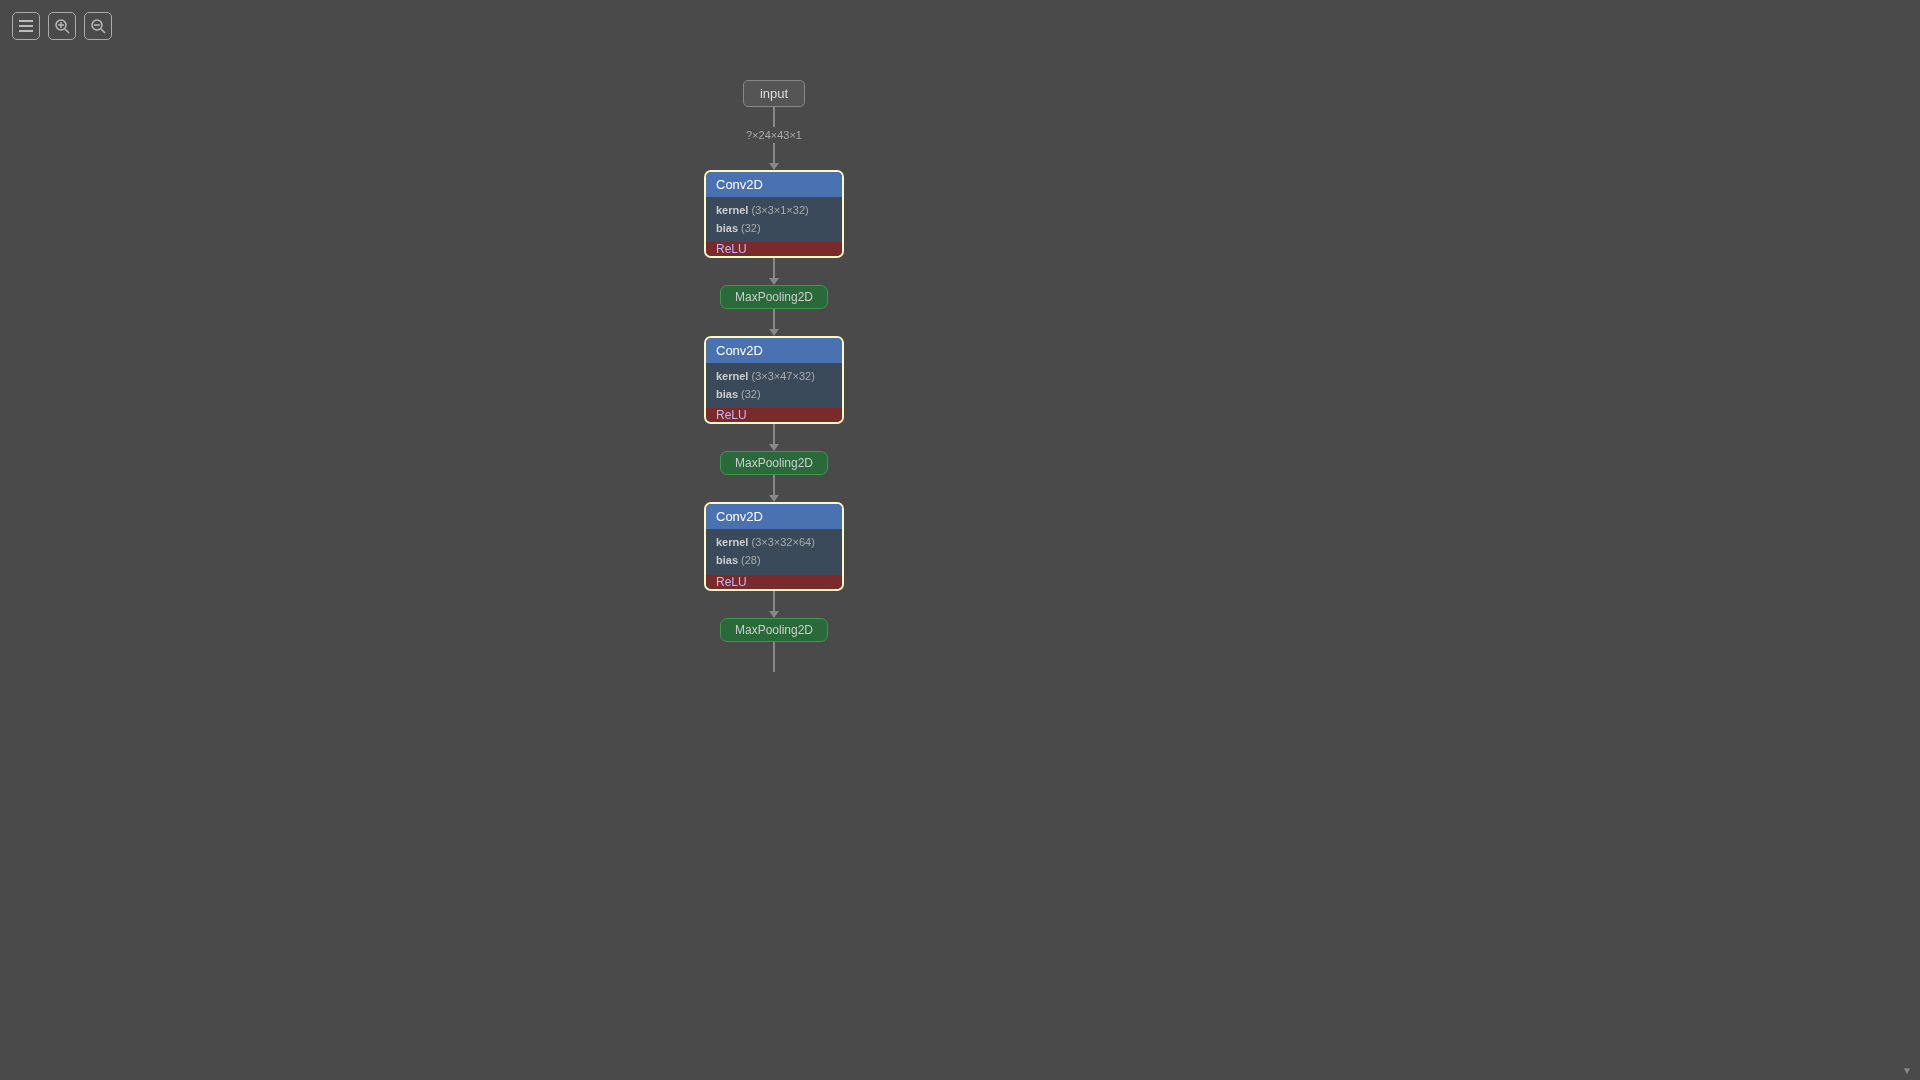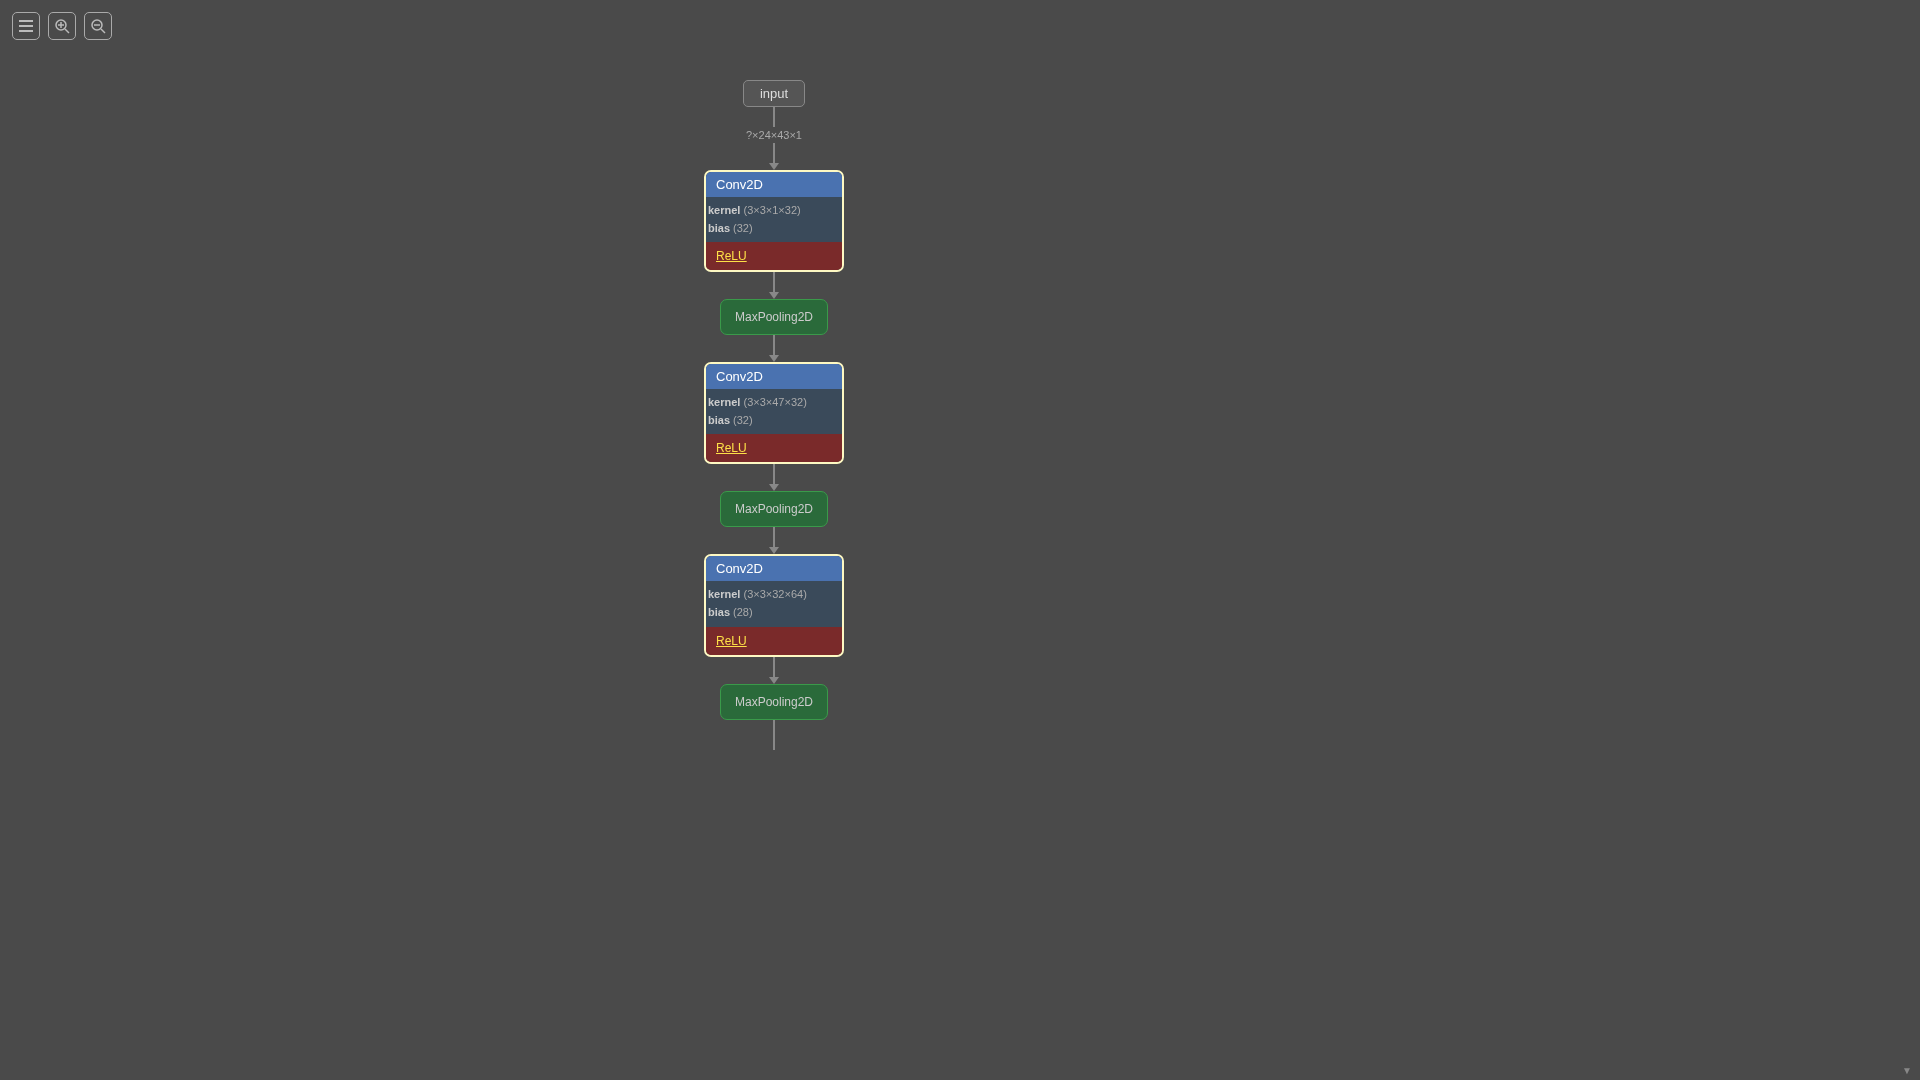--- a/index.html
+++ b/index.html
@@ -88,53 +88,52 @@
     .node-conv-header {
       background-color: #4a72b0;
       padding: 5px 10px;
       color: #fff;
       font-size: 13px;
       font-weight: 500;
     }
 
     .node-conv-body {
       background-color: #3a4a5a;
-      padding: 5px 2px;
+      padding: 5px 10px;
     }
 
     .node-conv-body .param-row {
       font-size: 11px;
       color: #bbb;
       line-height: 1.6;
     }
 
     .node-conv-body .param-row .param-name {
       color: #ccc;
       font-weight: 600;
     }
 
     .node-conv-body .param-row .param-val {
       color: #aaa;
       font-weight: 400;
     }
 
     .node-relu {
       background-color: #7a2a2a;
-      padding: 7px 10px;
-      color: #fde047;
+      padding: 0 10px;
+      color: #c4b5fd;
       font-size: 12px;
-      text-decoration: underline;
     }
 
     
     .node-pool {
       background-color: #2a6a3a;
       border: 1.5px solid #3a9a4a;
       border-radius: 7px;
-      padding: 10px 14px;
+      padding: 4px 14px;
       color: #ccc;
       font-size: 12px;
       text-align: center;
     }
 
     
     #scrollbar-v {
       position: absolute;
       right: 8px;
       top: 0;

